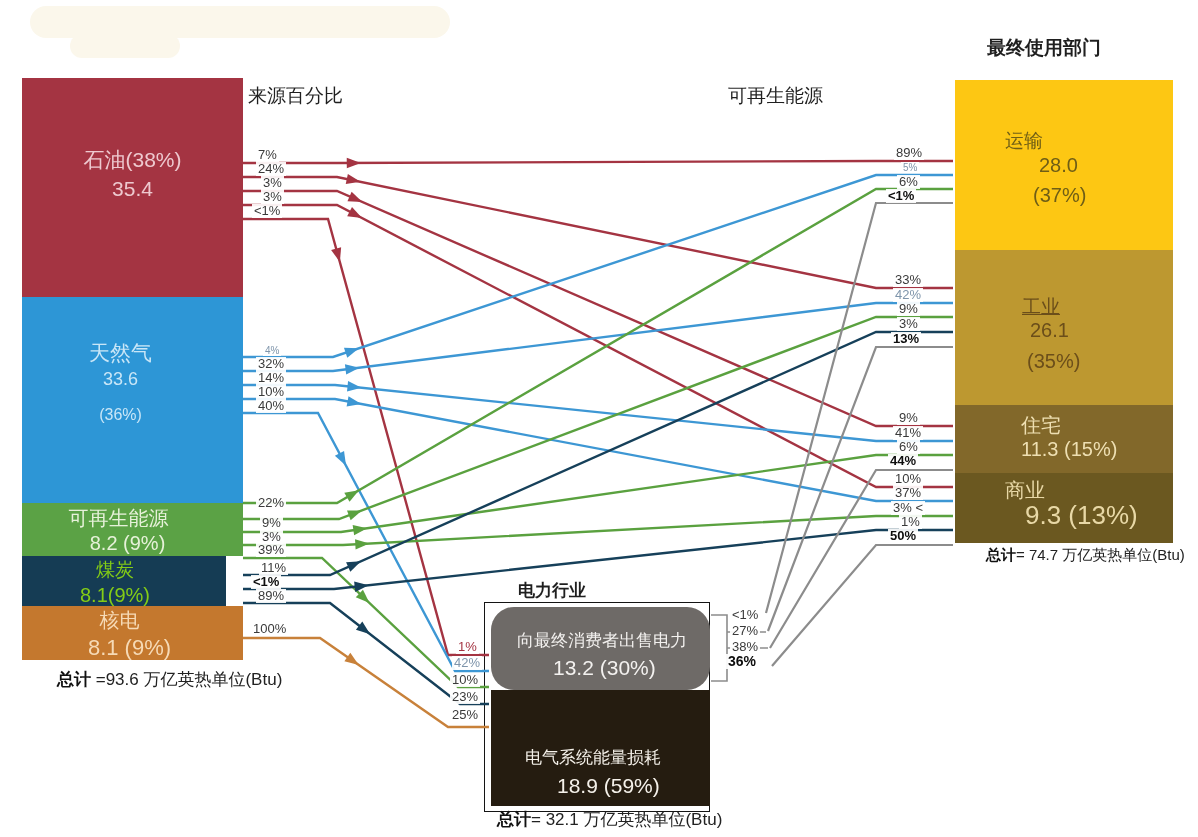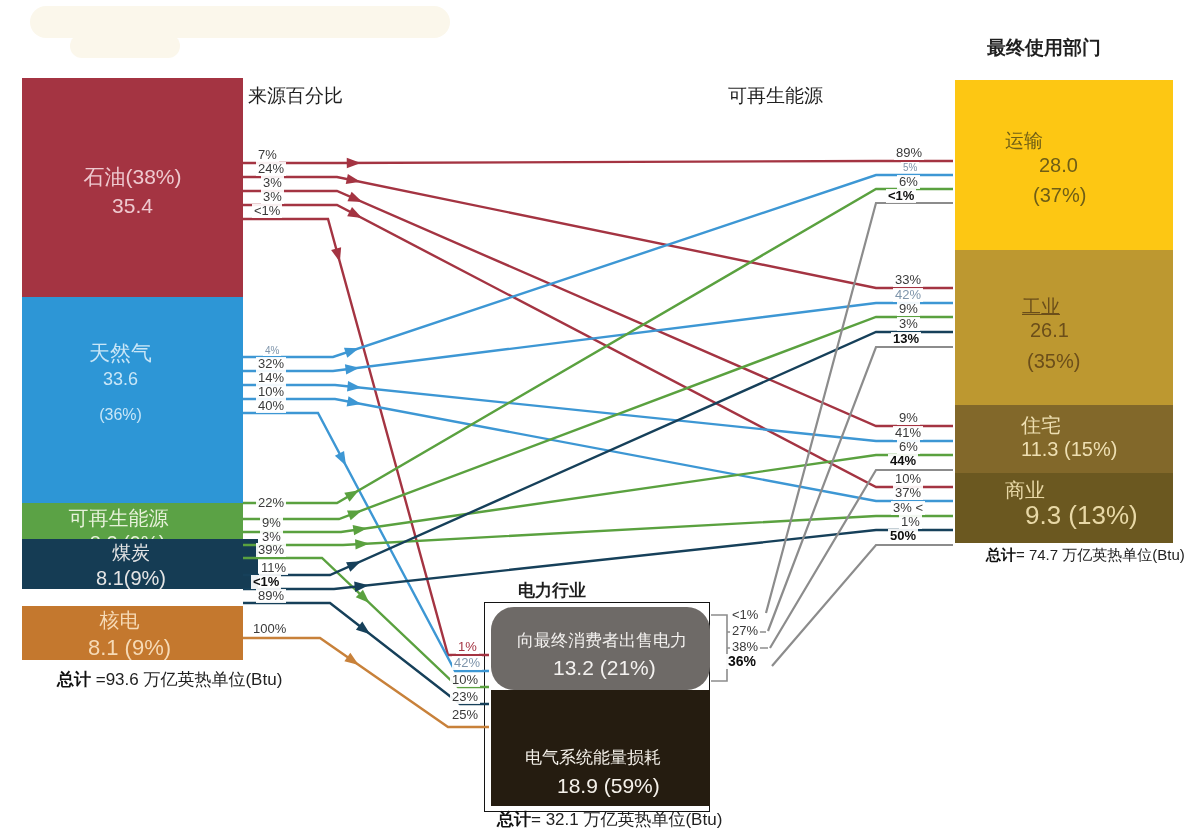--- a/index.html
+++ b/index.html
@@ -27,34 +27,34 @@
 <div id="stage">
 
   <div class="smudge" style="left:30px;top:6px;width:420px;height:32px;"></div>
   <div class="smudge" style="left:70px;top:34px;width:110px;height:24px;"></div>
 
   <div class="hdr" style="left:248px;top:83px;">来源百分比</div>
   <div class="hdr" style="left:728px;top:83px;">可再生能源</div>
   <div class="hdr" style="left:987px;top:35px;font-weight:600;">最终使用部门</div>
   <div class="hdr" style="left:518px;top:579px;font-size:17px;font-weight:600;">电力行业</div>
 
-  <div class="block" style="left: 22px; top: 78px; width: 221px; height: 219px; padding-top: 85px; box-sizing: border-box; background: rgb(164, 52, 66); color: rgb(238, 201, 207);">
+  <div class="block" style="left: 22px; top: 78px; width: 221px; height: 219px; padding-top: 68px; box-sizing: border-box; background: rgb(164, 52, 66); color: rgb(238, 201, 207);">
     <span class="ln" style="font-size:21px;">石油(38%)</span>
     <span class="ln" style="font-size:21px;margin-top:3px;">35.4</span>
   </div>
   <div class="block" style="left: 22px; top: 297px; width: 221px; height: 206px; padding-top: 42px; box-sizing: border-box; transform: translateX(0px); background: rgb(45, 150, 214); color: rgb(201, 230, 247);">
     <span class="ln" style="font-size:21px;margin-left:-24px;">天然气</span>
     <span class="ln" style="font-size:18px;margin-top:2px;margin-left:-24px;">33.6</span>
     <span class="ln" style="font-size:16px;margin-top:16px;margin-left:-24px;">(36%)</span>
   </div>
   <div class="block" style="left: 22px; top: 503px; width: 221px; height: 53px; padding-top: 2px; box-sizing: border-box; background: rgb(91, 162, 69); color: rgb(230, 241, 217);">
     <span class="ln" style="font-size:20px;margin-left:-28px;">可再生能源</span>
     <span class="ln" style="font-size:20px;margin-top:0;margin-left:-10px;">8.2 (9%)</span>
   </div>
-  <div class="block" style="left: 22px; top: 539px; width: 236px; height: 50px; padding-top: 1px; box-sizing: border-box; background: rgb(21, 60, 84); color: #e5e5e5;">
+  <div class="block" style="left: 22px; top: 556px; width: 204px; height: 50px; padding-top: 1px; box-sizing: border-box; background: rgb(21, 60, 84); color: #84cc16;">
     <span class="ln" style="font-size:19px;margin-left:-18px;">煤炭</span>
     <span class="ln" style="font-size:20px;margin-top:1px;margin-left:-18px;">8.1(9%)</span>
   </div>
   <div class="block" style="left: 22px; top: 606px; width: 221px; height: 54px; padding-top: 1px; box-sizing: border-box; background: rgb(196, 120, 46); color: rgb(246, 218, 182);">
     <span class="ln" style="font-size:20px;margin-left:-26px;">核电</span>
     <span class="ln" style="font-size:22px;margin-top:1px;margin-left:-6px;">8.1 (9%)</span>
   </div>
 
   <div class="block" style="left: 955px; top: 80px; width: 218px; height: 170px; background: rgb(253, 199, 19); color: rgb(111, 94, 22);">
     <span class="abs" style="left:50px;top:48px;font-size:19px;">运输</span>
@@ -71,21 +71,21 @@
     <span class="abs" style="left:66px;top:33px;font-size:20px;">11.3 (15%)</span>
   </div>
   <div class="block" style="left: 955px; top: 473px; width: 218px; height: 70px; background: rgb(107, 88, 32); color: rgb(232, 216, 166);">
     <span class="abs" style="left:50px;top:4px;font-size:20px;">商业</span>
     <span class="abs" style="left:70px;top:27px;font-size:26px;">9.3 (13%)</span>
   </div>
 
   <div class="eframe" style="left:484px;top:602px;width:224px;height:208px;"></div>
   <div class="block" style="left: 491px; top: 607px; width: 219px; height: 83px; background: rgb(110, 106, 103); color: rgb(243, 241, 239); border-radius: 23px;">
     <span class="abs" style="left:26px;top:22px;font-size:17px;">向最终消费者出售电力</span>
-    <span class="abs" style="left:62px;top:49px;font-size:21px;">13.2 (21%)</span>
+    <span class="abs" style="left:62px;top:49px;font-size:21px;">13.2 (30%)</span>
   </div>
   <div class="block" style="left: 491px; top: 690px; width: 219px; height: 116px; background: rgb(37, 28, 16); color: rgb(245, 241, 234);">
     <span class="abs" style="left:34px;top:56px;font-size:17px;">电气系统能量损耗</span>
     <span class="abs" style="left:66px;top:84px;font-size:21px;text-align:right;">18.9 (59%)</span>
   </div>
 
   <div class="total" style="left:57px;top:668px;">
     <b>总计</b><span> =93.6 万亿英热单位(Btu)</span>
   </div>
   <div class="total" style="left:986px;top:546px;font-size:15px;">

